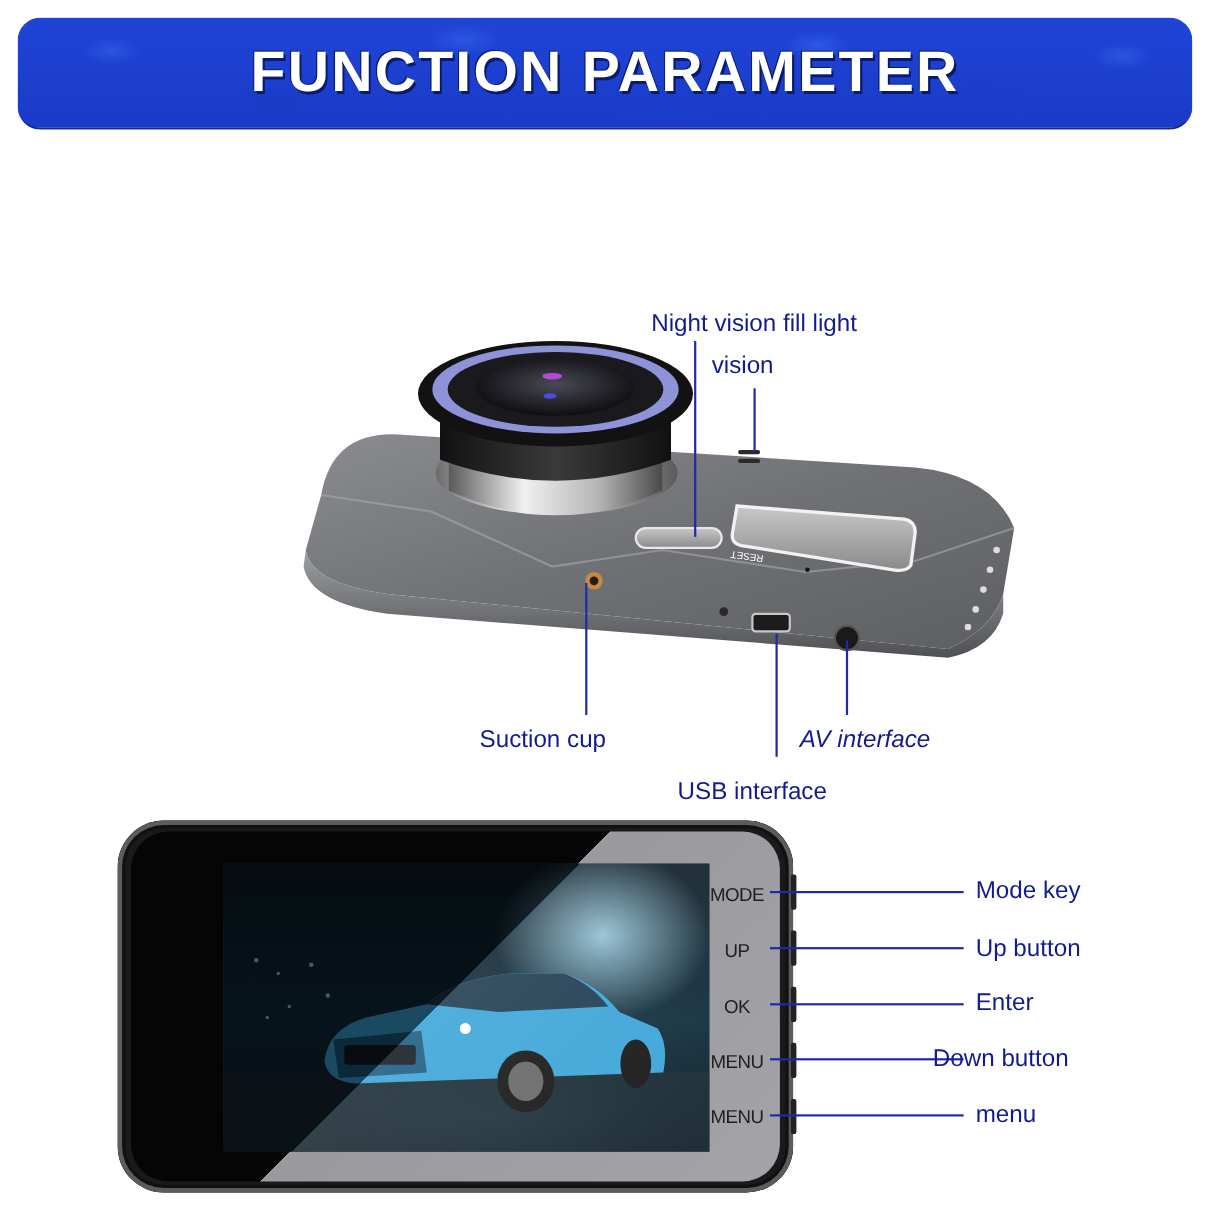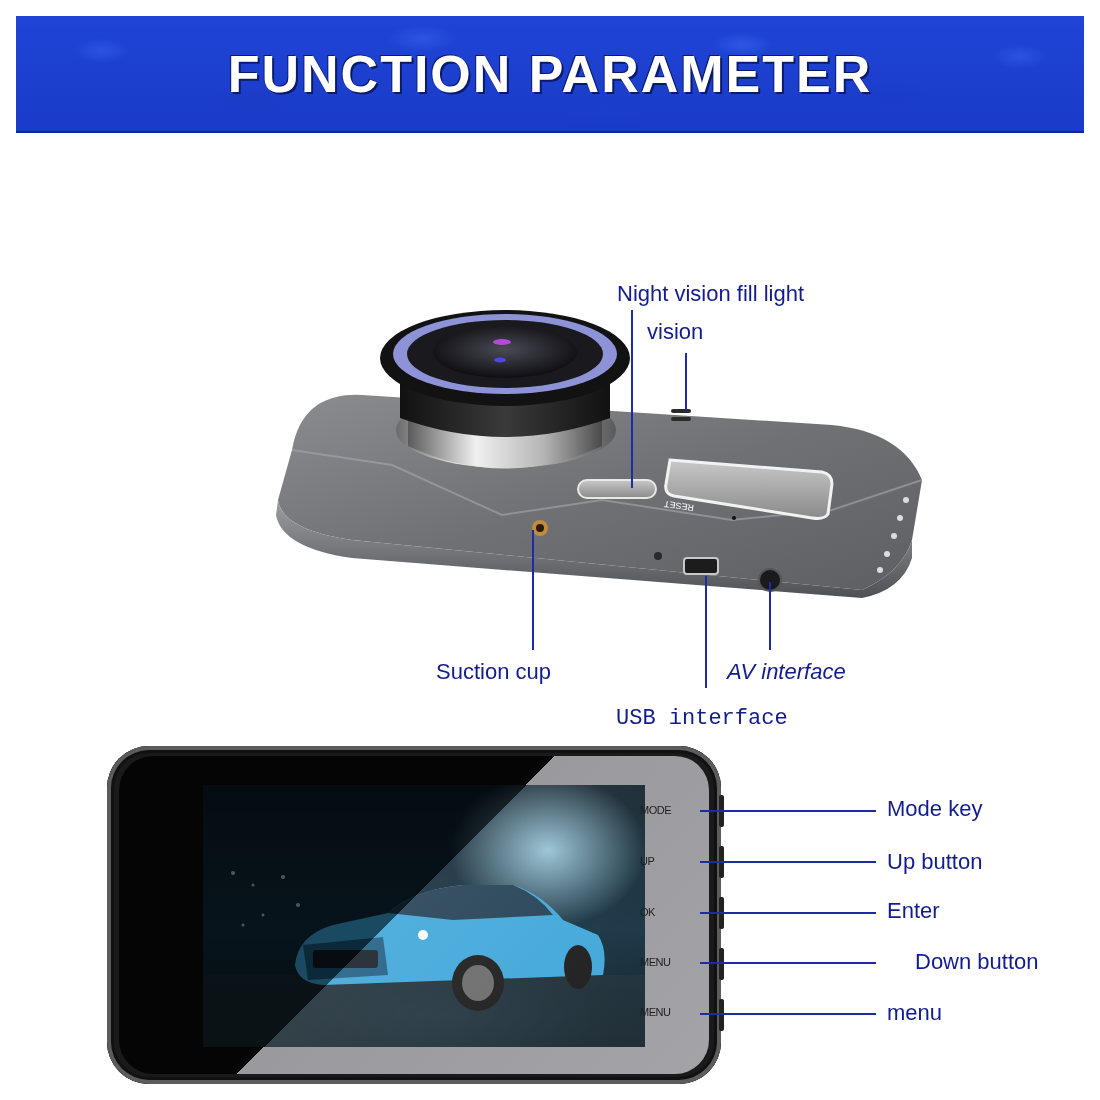--- a/index.html
+++ b/index.html
@@ -1,32 +1,32 @@
 <!DOCTYPE html>
 <html><head>
 <meta charset="utf-8">
 <style>
   * { box-sizing: border-box; margin: 0; padding: 0; }
   html, body { width: 1100px; height: 1100px; background: #ffffff; overflow: hidden; }
   body { position: relative; font-family: "Liberation Sans", sans-serif; }
 
   
   .banner {
-    position: absolute; left: 16px; top: 16px; width: 1068px; height: 117px;
+    position: absolute; left: 16px; top: 16px; width: 1068px; height: 102px;
     background:
       radial-gradient(ellipse 40px 18px at 8% 30%, #2a55e0 0%, transparent 70%),
       radial-gradient(ellipse 60px 22px at 22% 75%, #1a3bc4 0%, transparent 70%),
       radial-gradient(ellipse 50px 20px at 38% 20%, #2b56e2 0%, transparent 70%),
       radial-gradient(ellipse 70px 24px at 55% 80%, #1b3ecb 0%, transparent 70%),
       radial-gradient(ellipse 45px 18px at 68% 25%, #2c58e4 0%, transparent 70%),
       radial-gradient(ellipse 60px 22px at 82% 70%, #1a3cc8 0%, transparent 70%),
       radial-gradient(ellipse 40px 18px at 94% 35%, #2a55e0 0%, transparent 70%),
       linear-gradient(180deg, #1f44d6 0%, #1a3bc8 100%);
     border-bottom: 2px solid #10279a;
-    display: flex; align-items: center; justify-content: center;
+    display: flex; align-items: center; justify-content: center; border-radius: 21px;
   }
   .banner-title {
     color: #ffffff; font-weight: bold; font-size: 52px; letter-spacing: 2px;
     text-shadow: 2px 2px 0 #0a1a6a, -1px -1px 0 #0a1a6a;
     font-family: "Liberation Sans", sans-serif;
   }
 
   
   .label {
     position: absolute; color: #121c8c; font-size: 22px; white-space: nowrap;
@@ -58,21 +58,21 @@
       radial-gradient(ellipse 140px 110px at 78% 25%, rgba(170,220,240,0.85) 0%, transparent 70%),
       radial-gradient(ellipse 200px 60px at 55% 88%, rgba(40,70,90,0.9) 0%, transparent 80%),
       linear-gradient(180deg, #0a1a24 0%, #0f2c3c 55%, #0b1820 100%);
     overflow: hidden;
   }
   .screen-glare {
     position: absolute; inset: 0;
     background: linear-gradient(135deg, rgba(0,0,0,0.55) 0%, rgba(0,0,0,0.55) 46%, rgba(255,255,255,0.12) 46%, rgba(255,255,255,0.04) 100%);
   }
   .side-btn-label {
-    position: absolute; font-size: 11px; color: #1e1e1e; text-align: left; width: 60px;
+    position: absolute; font-size: 17px; color: #1e1e1e; text-align: center; width: 60px;
     font-family: "Liberation Sans", sans-serif; letter-spacing: -0.5px;
   }
   .side-btn {
     position: absolute; left: 610px; width: 5px; height: 32px; background: #222; border-radius: 2px;
   }
 </style>
 </head>
 <body>
 
 <div class="banner">
@@ -162,31 +162,31 @@
     <path d="M22 70 L22 112 Q127 150 232 112 L232 70 Z" fill="url(#knurl)"></path>
     <ellipse cx="127" cy="52" rx="125" ry="48" fill="#121212"></ellipse>
     <ellipse cx="127" cy="48" rx="112" ry="40" fill="#8e92d6"></ellipse>
     <ellipse cx="127" cy="48" rx="98" ry="34" fill="#1a1a1e"></ellipse>
     <ellipse cx="127" cy="46" rx="72" ry="26" fill="url(#glass)"></ellipse>
     <ellipse cx="124" cy="36" rx="9" ry="3" fill="#b64ad8"></ellipse>
     <ellipse cx="122" cy="54" rx="6" ry="2.5" fill="#4a4ae8"></ellipse>
   </svg>
 </div>
 
-<span class="label" style="left:617px; top:281px;">Night vision fill light</span>
+<span class="label" style="left:592px; top:281px;">Night vision fill light</span>
 <div class="vline" style="left:631px; top:310px; height:178px;"></div>
 
 <span class="label" style="left:647px; top:319px;">vision</span>
 <div class="vline" style="left:685px; top:353px; height:58px;"></div>
 
 <div class="vline" style="left:532px; top:530px; height:120px;"></div>
 <span class="label" style="left:436px; top:659px;">Suction cup</span>
 
 <div class="vline" style="left:705px; top:576px; height:112px;"></div>
-<span class="label" style="left:616px; top:706px;font-family:Liberation Mono, monospace;">USB interface</span>
+<span class="label" style="left:616px; top:706px;">USB interface</span>
 
 <div class="vline" style="left:769px; top:582px; height:68px;"></div>
 <span class="label" style="left:727px; top:659px;font-style:italic;">AV interface</span>
 
 <div class="cam-front">
   <div class="cam-front-inner">
     <div class="screen">
       <svg viewBox="0 0 442 262" width="442" height="262" xmlns="http://www.w3.org/2000/svg">
 
         <rect x="0" y="190" width="442" height="72" fill="#1a2a33" opacity="0.8"></rect>
@@ -228,14 +228,14 @@
 
 <div class="hline" style="left:700px; top:810px; width:176px;"></div>
 <div class="hline" style="left:700px; top:861px; width:176px;"></div>
 <div class="hline" style="left:700px; top:912px; width:176px;"></div>
 <div class="hline" style="left:700px; top:962px; width:176px;"></div>
 <div class="hline" style="left:700px; top:1013px; width:176px;"></div>
 
 <span class="label" style="left:887px; top:796px;text-align:center;">Mode key</span>
 <span class="label" style="left:887px; top:849px;">Up button</span>
 <span class="label" style="left:887px; top:898px;">Enter</span>
-<span class="label" style="left:915px; top:949px;text-align:right;">Down button</span>
+<span class="label" style="left:848px; top:949px;text-align:right;">Down button</span>
 <span class="label" style="left:887px; top:1000px;">menu</span>
 
 </body></html>

